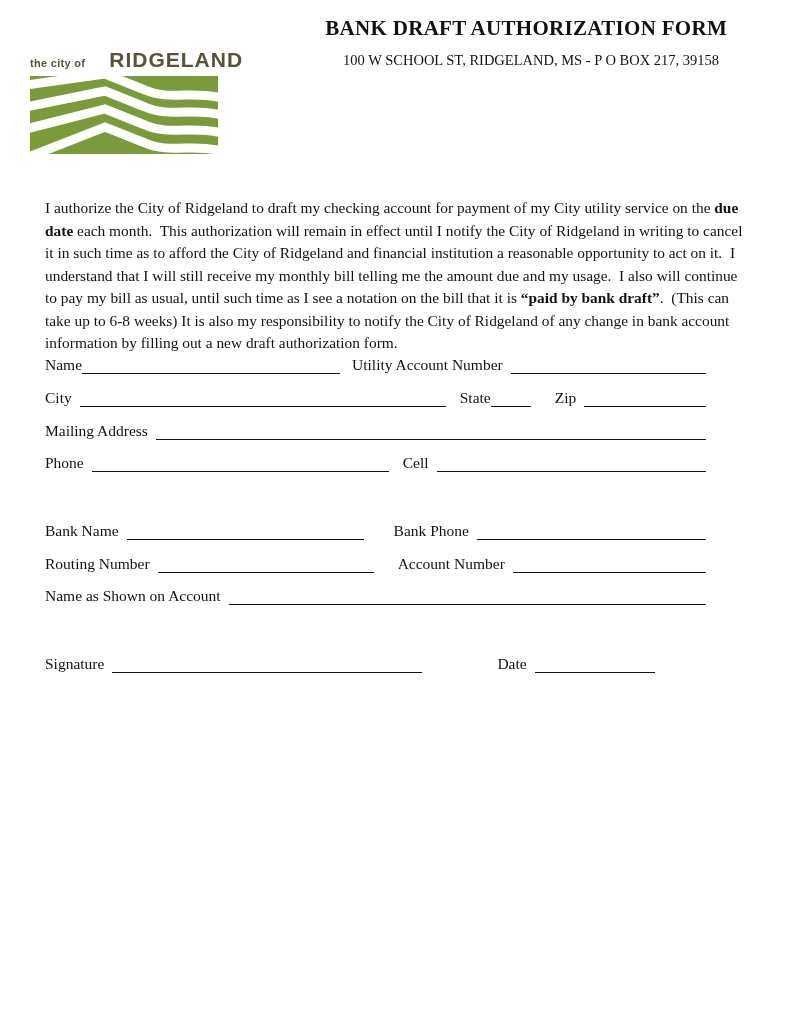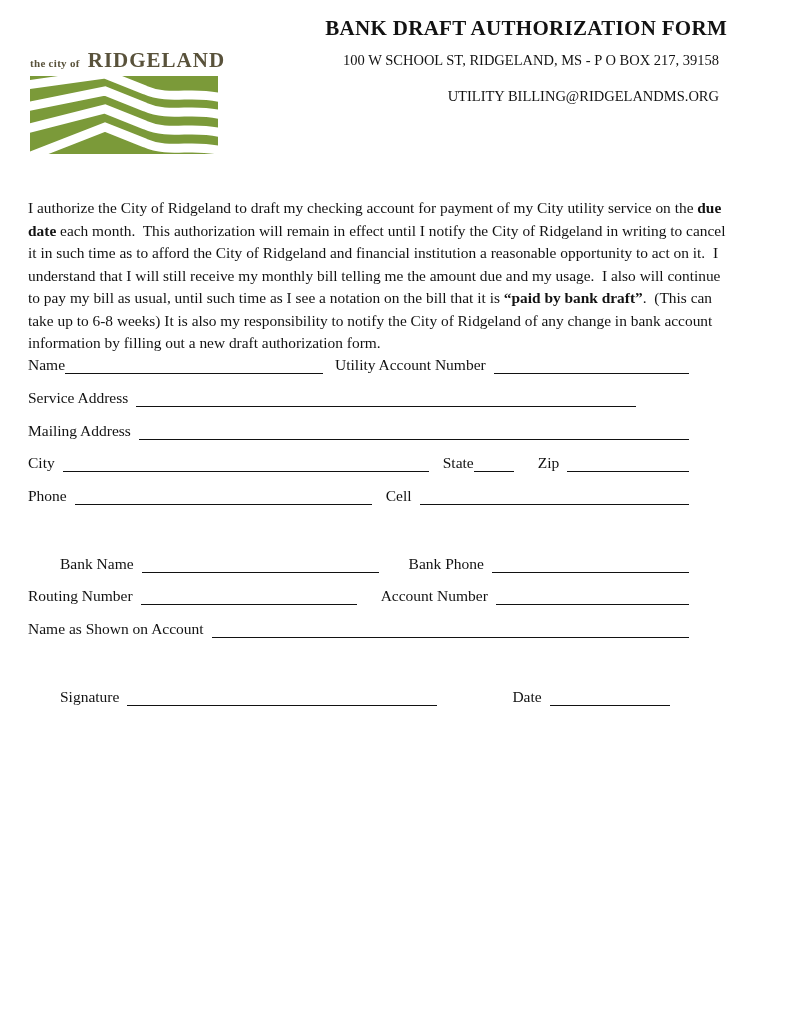--- a/index.html
+++ b/index.html
@@ -3,37 +3,37 @@
 <meta charset="utf-8">
 <style>
   html,body { margin:0; padding:0; background:#fff; }
   .page {
     position:relative; width:791px; height:1024px;
     background:var(--page-bg,#fff); color:var(--ink,#121212);
     font-family:"Liberation Serif", serif; overflow:hidden;
   }
   
   .logo { position:absolute; left:30px; top:48px; width:190px; }
-  .logo-text { display:flex; align-items:baseline; gap:8px; margin-bottom:4px;
-    font-family:Liberation Serif, serif; color:var(--logo-text-color,#59523B);
+  .logo-text { display:flex; align-items:baseline; gap:24px; margin-bottom:4px;
+    font-family:Liberation Sans, sans-serif; color:var(--logo-text-color,#59523B);
     height:24px; }
   .logo-prefix { font-size:11px; font-weight:bold; letter-spacing:0.3px; white-space:nowrap; }
   .logo-name { font-size:21px; font-weight:bold; letter-spacing:1px; white-space:nowrap; }
   .logo svg { display:block; }
   .header-right { position:absolute; top:16px; right:64px; text-align:right; }
   .title { font-size:21px; line-height:24px; font-weight:bold; margin:0 0 12px 0; letter-spacing:0.3px; }
   .addr { font-size:14.5px; line-height:17px; margin:0 8px 19px 0; }
   
-  .content { position:absolute; left:28px; top:197px; width:706px; }
+  .content { position:absolute; left:45px; top:197px; width:706px; }
   .auth-para { margin:0; width:705px; font-size:15.4px; line-height:22.5px; white-space:pre-wrap; }
   .b { font-weight:bold; }
   .form-rows { margin-top:1.5px; width:661px; }
   .field-row { display:flex; align-items:flex-end; height:18px; margin-top:14.8px; font-size:15.5px; }
   .form-rows .field-row:first-child { margin-top:0; }
-  .field-row.section-start { margin-top:49.4px;margin-left:32px; }
+  .field-row.section-start { margin-top:49.4px; }
   .lbl { white-space:nowrap; line-height:18px; }
   .line { display:inline-block; height:4px; border-bottom:1.8px solid var(--ink,#121212); margin-left:8px; }
   .nosp { margin-left:0; }
   .grow { flex:1 1 auto; }
   .w258{width:258px}.w500{width:500px}.w366{width:366px}.w40{width:40px}
   .w297{width:297px}.w237{width:237px}.w216{width:216px}.w310{width:310px}.w120{width:120px}
   .ml14{margin-left:14px}.ml20{margin-left:12px}.ml24{margin-left:24px}.ml30{margin-left:30px}.ml75{margin-left:75px}
   .note { margin:17px 0 0 0; font-size:15.5px; line-height:19px; }
 </style>
 </head>
@@ -59,53 +59,48 @@
           <path d="M -4 31 L 75 15 L 115 31 C 140 42, 162 31, 192 39"></path>
           <path d="M -4 53 L 75 33 L 115 49 C 140 60, 162 49, 192 57"></path>
           <path d="M -4 82 L 75 51 L 115 67 C 140 78, 162 67, 192 75"></path>
         </g>
       </svg>
     </div>
 
     <div class="header-right">
       <h1 class="title">BANK DRAFT AUTHORIZATION FORM</h1>
       <div class="addr">100 W SCHOOL ST, RIDGELAND, MS - P O BOX 217, 39158</div>
-      <div class="addr">UTILITY BILLING@RIDGELANDMS.ORG</div>
     </div>
   </header>
 
   <main class="content">
 
     <p class="auth-para"><span>I authorize the City of Ridgeland to draft my checking account for payment of my City utility service on the </span><span class="b">due date</span><span> each month.  This authorization will remain in effect until I notify the City of Ridgeland in writing to cancel it in such time as to afford the City of Ridgeland and financial institution a reasonable opportunity to act on it.  I understand that I will still receive my monthly bill telling me the amount due and my usage.  I also will continue to pay my bill as usual, until such time as I see a notation on the bill that it is </span><span class="b">“paid by bank draft”</span><span>.  (This can take up to 6-8 weeks) It is also my responsibility to notify the City of Ridgeland of any change in bank account information by filling out a new draft authorization form.</span></p>
 
     <div class="form-rows">
 
       <div class="field-row">
         <span class="lbl">Name</span>
         <span class="line w258 nosp"></span>
         <span class="lbl ml20">Utility Account Number</span>
         <span class="line grow"></span>
       </div>
 
-      <div class="field-row">
-        <span class="lbl">Service Address</span>
-        <span class="line w500"></span>
-      </div>
-
-      <div class="field-row">
-        <span class="lbl">Mailing Address</span>
-        <span class="line grow"></span>
-      </div>
 
       <div class="field-row">
         <span class="lbl">City</span>
         <span class="line w366"></span>
         <span class="lbl ml14">State</span>
         <span class="line w40 nosp"></span>
         <span class="lbl ml24">Zip</span>
+        <span class="line grow"></span>
+      </div>
+
+      <div class="field-row">
+        <span class="lbl">Mailing Address</span>
         <span class="line grow"></span>
       </div>
 
       <div class="field-row">
         <span class="lbl">Phone</span>
         <span class="line w297"></span>
         <span class="lbl ml14">Cell</span>
         <span class="line grow"></span>
       </div>
 

